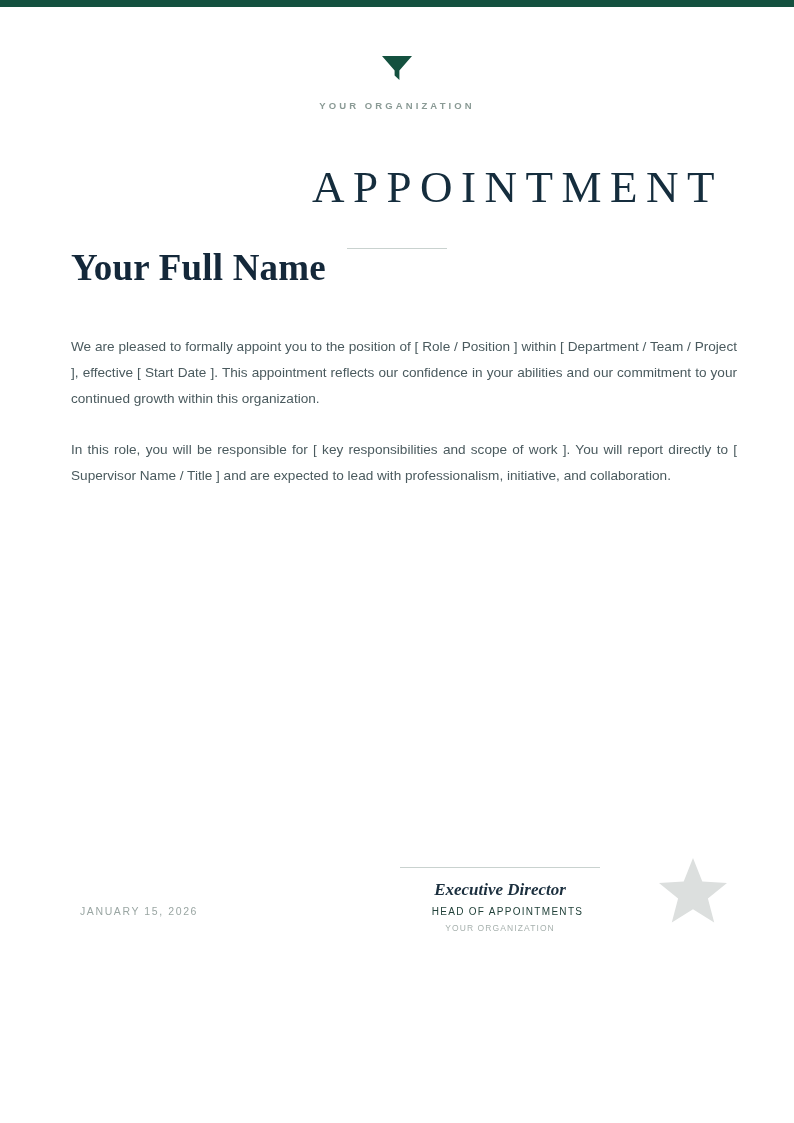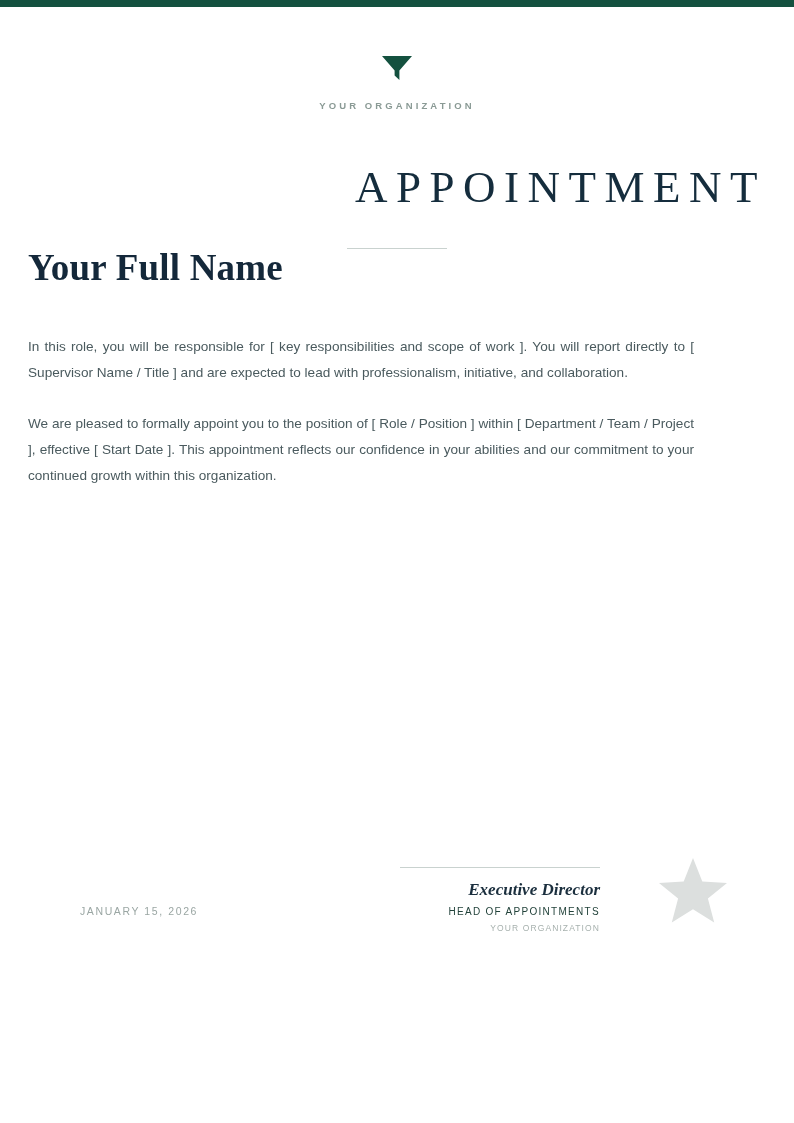--- a/index.html
+++ b/index.html
@@ -29,21 +29,21 @@
     height: 7px;
     background: #14513f;
   }
   .content {
     position: absolute;
     top: 0;
     left: 0;
     width: 794px;
     height: 979px;
     box-sizing: border-box;
-    padding: 0 28px;
+    padding: 0 71px;
   }
 
   
   .brand {
     padding-top: 54px;
     text-align: center;
   }
   .logo-mark {
     display: inline-block;
     width: 34px;
@@ -124,21 +124,21 @@
     bottom: 16px;
     font-size: 10.5px;
     letter-spacing: 1.6px;
     color: #9aa6a3;
   }
   .signature-block {
     position: absolute;
     right: 130px;
     bottom: 0;
     width: 200px;
-    text-align: right;
+    text-align: center;
   }
   .signature-line {
     width: 200px;
     height: 1px;
     background: #c9d2cf;
     margin-bottom: 12px;
   }
   .signer-name {
     font-family: "Liberation Serif", serif;
     font-style: italic;
@@ -187,22 +187,22 @@
       </span>
       <div class="brand-name">YOUR ORGANIZATION</div>
     </div>
 
     <div class="doc-title">APPOINTMENT</div>
     <div class="title-divider"></div>
 
     <div class="recipient-name">Your Full Name</div>
 
     <div class="body-copy">
+      <p>We are pleased to formally appoint you to the position of [ Role / Position ] within [ Department / Team / Project ], effective [ Start Date ]. This appointment reflects our confidence in your abilities and our commitment to your continued growth within this organization.</p>
       <p>In this role, you will be responsible for [ key responsibilities and scope of work ]. You will report directly to [ Supervisor Name / Title ] and are expected to lead with professionalism, initiative, and collaboration.</p>
-      <p>We are pleased to formally appoint you to the position of [ Role / Position ] within [ Department / Team / Project ], effective [ Start Date ]. This appointment reflects our confidence in your abilities and our commitment to your continued growth within this organization.</p>
     </div>
 
     <div class="footer">
       <div class="issued-date">JANUARY 15, 2026</div>
 
       <div class="signature-block">
         <div class="signature-line"></div>
         <div class="signer-name">Executive Director</div>
         <div class="signer-role">HEAD OF APPOINTMENTS</div>
         <div class="signer-org">YOUR ORGANIZATION</div>

